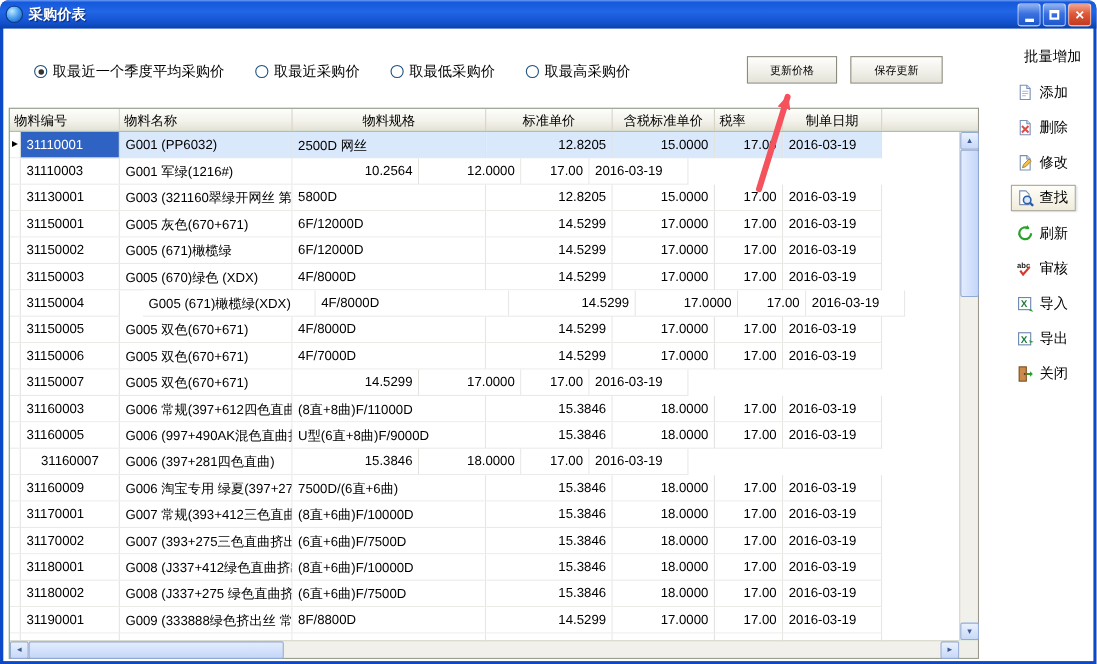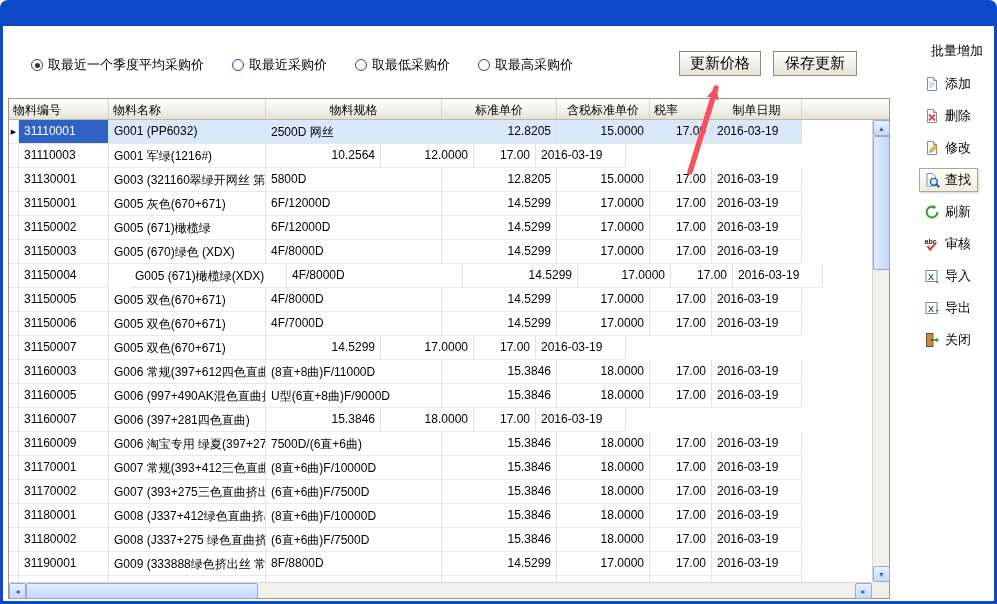--- a/index.html
+++ b/index.html
@@ -29,21 +29,21 @@
   .client { position: absolute; left: 3px; right: 3px; top: 26px; bottom: 3px; background: #fff; }
 
   .radio-row { position: absolute; left: 28px; top: 30px; display: flex; gap: 28px;
                font-size: 13px; align-items: center; }
   .radio { display: flex; align-items: center; gap: 5px; cursor: default; }
   .rb { width: 12px; height: 12px; border-radius: 50%; border: 1px solid #1C5180;
         background: #fff; position: relative; flex: 0 0 12px; }
   .rb.checked::after { content: ""; position: absolute; left: 2.5px; top: 2.5px; width: 5px;
         height: 5px; border-radius: 50%; background: #333; }
 
-  .btn { position: absolute; height: 25px; font-size: 15px; color: #000;
+  .btn { position: absolute; height: 25px; font-size: 10px; color: #000;
          background: linear-gradient(180deg,#FEFEFD,#F1F0E9 55%,#E4E2D8);
          border: 1px solid #8B8B7C; font-family: inherit; }
   .btn-update { left: 676px; top: 25px; width: 82px; }
   .btn-save   { left: 770px; top: 25px; width: 84px; }
 
   .annotation { position: absolute; left: 650px; top: 30px; z-index: 6; pointer-events: none; }
 
   
   .grid { position: absolute; left: 5px; top: 72px; width: 882px; height: 501px;
           border: 1px solid #9B978C; background: #86efac; }
@@ -89,20 +89,35 @@
               width: fit-content; white-space: nowrap; cursor: default; }
   .side-btn.active { border-color: #ABA79A; box-shadow: 1px 1px 2px rgba(0,0,0,.18);
               background: linear-gradient(180deg,#FFFEF8,#F0ECDC); }
   .side-icon { width: 16px; height: 16px; display: inline-block; flex: 0 0 16px; }
   .side-icon svg { width: 16px; height: 16px; display: block; }
 </style>
 </head>
 <body>
 
 <div class="window">
+  <div class="titlebar">
+    <span class="app-icon"></span>
+    <span class="title-text">采购价表</span>
+    <span class="tb-controls">
+      <span class="tb-btn minb">
+          <span class="glyph-min"></span>
+        </span>
+      <span class="tb-btn maxb">
+          <span class="glyph-max"></span>
+        </span>
+      <span class="tb-btn closeb">
+          <span>×</span>
+        </span>
+    </span>
+  </div>
 
   <div class="client">
 
     <div class="radio-row">
         <label class="radio">
           <span class="rb checked"></span>
           <span>取最近一个季度平均采购价</span>
         </label>
         <label class="radio">
           <span class="rb"></span>
@@ -267,21 +282,21 @@
             <div class="cell" style="width: 157px; flex: 0 0 157px; text-align: left;">G006 (997+490AK混色直曲挤出丝)</div>
             <div class="cell" style="width: 176px; flex: 0 0 176px; text-align: left;">U型(6直+8曲)F/9000D</div>
             <div class="cell" style="width: 115px; flex: 0 0 115px; text-align: right;">15.3846</div>
             <div class="cell" style="width: 93px; flex: 0 0 93px; text-align: right;">18.0000</div>
             <div class="cell" style="width: 62px; flex: 0 0 62px; text-align: right;">17.00</div>
             <div class="cell" style="width: 90px; flex: 0 0 90px; text-align: left;">2016-03-19</div>
             <div class="cell rfill"></div>
           </div>
           <div class="grid-row">
             <div class="cell ind"></div>
-            <div class="cell first" style="width: 90px; flex: 0 0 90px; text-align: left;">31160007</div>
+            <div class="cell first" style="width: 90px; flex: 0 0 90px; text-align: center;">31160007</div>
             <div class="cell" style="width: 157px; flex: 0 0 157px; text-align: left;">G006 (397+281四色直曲)</div>
             <div class="cell" style="width: 115px; flex: 0 0 115px; text-align: right;">15.3846</div>
             <div class="cell" style="width: 93px; flex: 0 0 93px; text-align: right;">18.0000</div>
             <div class="cell" style="width: 62px; flex: 0 0 62px; text-align: right;">17.00</div>
             <div class="cell" style="width: 90px; flex: 0 0 90px; text-align: left;">2016-03-19</div>
             <div class="cell rfill"></div>
           </div>
           <div class="grid-row">
             <div class="cell ind"></div>
             <div class="cell first" style="width: 90px; flex: 0 0 90px; text-align: left;">31160009</div>

